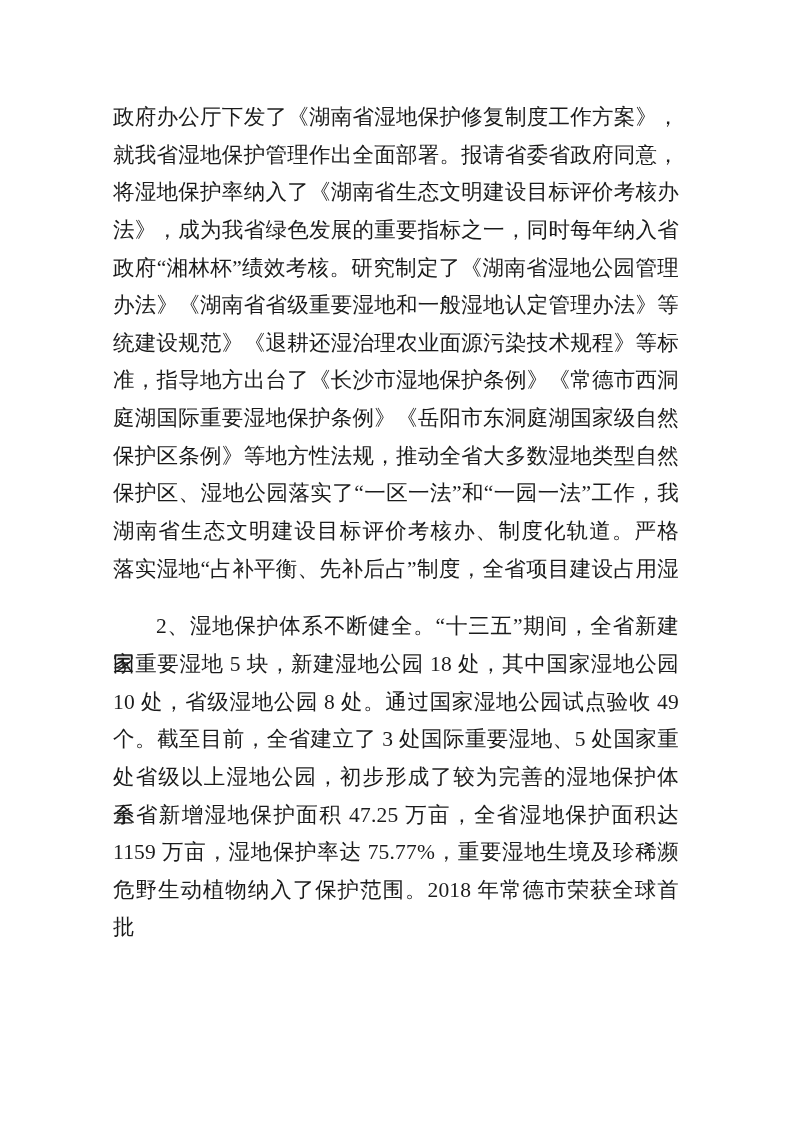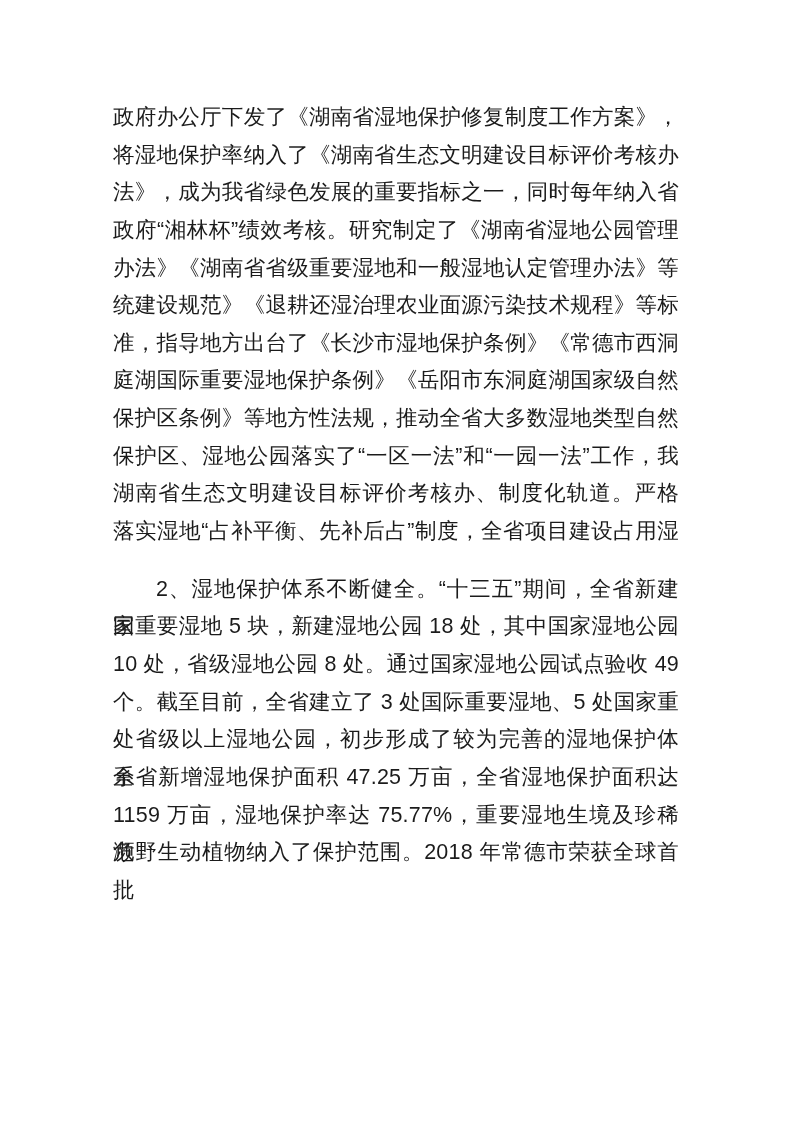--- a/index.html
+++ b/index.html
@@ -6,21 +6,21 @@
     margin: 0;
     padding: 0;
     background: #ffffff;
   }
   .page {
     position: relative;
     width: 793px;
     height: 1122px;
     background: #ffffff;
     overflow: hidden;
-    font-family: Liberation Sans, sans-serif;
+    font-family: Liberation Serif, serif;
   }
   .doc-body {
     position: absolute;
     left: 113px;
     top: 99px;
     width: 566px;
     color: #1b1b1b;
     font-size: 21.5px;
     line-height: 37.65px;
     letter-spacing: 0.2px;
@@ -39,20 +39,21 @@
     text-indent: 2em;
     margin-top: 20px;
   }
 </style>
 </head>
 <body>
 
 <div class="page">
   <div class="doc-body">
       <div class="line">政府办公厅下发了《湖南省湿地保护修复制度工作方案》，</div>
+      <div class="line">就我省湿地保护管理作出全面部署。报请省委省政府同意，</div>
       <div class="line">将湿地保护率纳入了《湖南省生态文明建设目标评价考核办</div>
       <div class="line">法》，成为我省绿色发展的重要指标之一，同时每年纳入省</div>
       <div class="line">政府“湘林杯”绩效考核。研究制定了《湖南省湿地公园管理</div>
       <div class="line">办法》《湖南省省级重要湿地和一般湿地认定管理办法》等</div>
       <div class="line">统建设规范》《退耕还湿治理农业面源污染技术规程》等标</div>
       <div class="line">准，指导地方出台了《长沙市湿地保护条例》《常德市西洞</div>
       <div class="line">庭湖国际重要湿地保护条例》《岳阳市东洞庭湖国家级自然</div>
       <div class="line">保护区条例》等地方性法规，推动全省大多数湿地类型自然</div>
       <div class="line">保护区、湿地公园落实了“一区一法”和“一园一法”工作，我</div>
       <div class="line">湖南省生态文明建设目标评价考核办、制度化轨道。严格</div>

